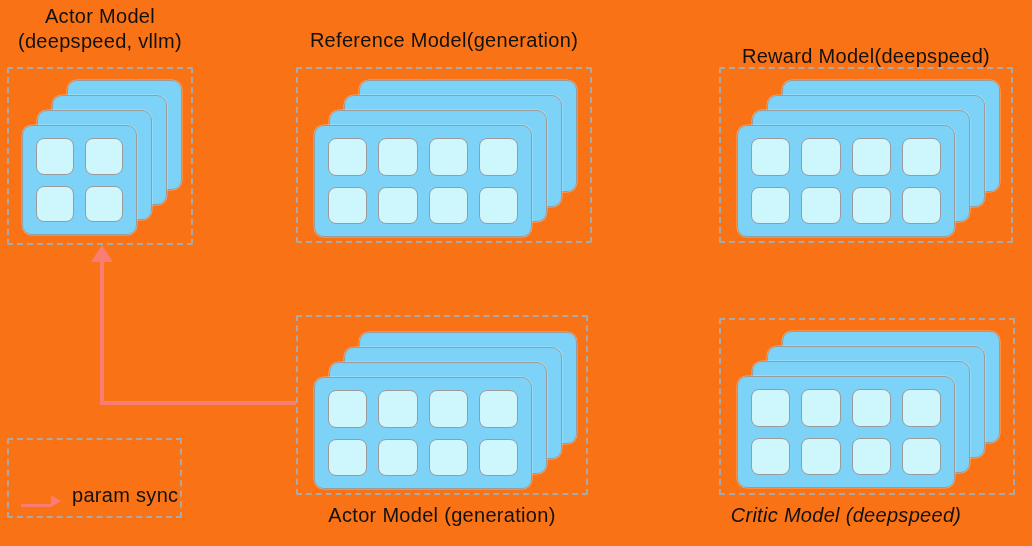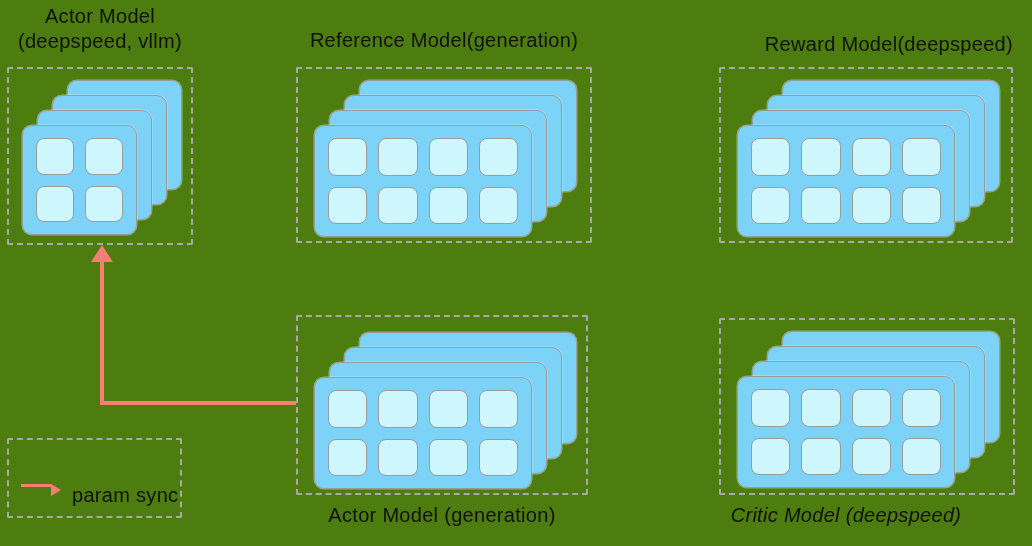--- a/index.html
+++ b/index.html
@@ -1,17 +1,17 @@
 <!DOCTYPE html>
 <html style="--card-fill: #7DD2F8; --cell-fill: #CEF6FD; --card-border: #9B9B9B; --dashed: #A9A9A9; --arrow: #F97D72; --text: #111111;"><head>
 <meta charset="utf-8">
 <style>
   html,body{margin:0;padding:0;background:#ffffff;}
   .canvas{
-    position:relative;width:1032px;height:546px;background:#4d7c0f;
+    position:relative;width:1032px;height:546px;background:#f97316;
     font-family:"Liberation Sans",sans-serif;color:var(--text,#111);
     overflow:hidden;
   }
   .title{
     position:absolute;text-align:center;font-size:20px;line-height:25px;
     letter-spacing:.3px;color:var(--text,#111);
   }
   .dashed-box{
     position:absolute;border:2px dashed var(--dashed,#a9a9a9);
     border-radius:2px;box-sizing:border-box;
@@ -32,21 +32,21 @@
   }
   .stack-wide{--card-w:218px;--card-h:112px;--card-x:16px;--card-y:56px;--off:15px;}
   .stack-narrow{--card-w:115px;--card-h:110px;--card-x:13px;--card-y:56px;--off:15px;}
   .stack-low{--card-y:60px;}
   .arrow-seg{position:absolute;background:var(--arrow,#f97d72);}
   .arrow-head-up{
     position:absolute;width:0;height:0;
     border-left:11px solid transparent;border-right:11px solid transparent;
     border-bottom:17px solid var(--arrow,#f97d72);
   }
-  .legend-row{position:absolute;left:12px;top:44px;display:flex;align-items:flex-start;}
+  .legend-row{position:absolute;left:12px;top:44px;display:flex;align-items:flex-end;}
   .legend-line{width:30px;height:3px;background:var(--arrow,#f97d72);}
   .legend-head{
     width:0;height:0;border-left:10px solid var(--arrow,#f97d72);
     border-top:6px solid transparent;border-bottom:6px solid transparent;
   }
   .legend-label{margin-left:11px;font-size:20px;letter-spacing:.3px;}
 </style>
 </head>
 <body>
 
@@ -82,21 +82,21 @@
           <div class="cell"></div>
           <div class="cell"></div>
           <div class="cell"></div>
           <div class="cell"></div>
           <div class="cell"></div>
           <div class="cell"></div>
         </div>
       </div>
   </div>
 
-  <div class="title" style="left:719px;top:32px;width:294px;text-align:right;">Reward Model(deepspeed)</div>
+  <div class="title" style="left:719px;top:44px;width:294px;">Reward Model(deepspeed)</div>
   <div class="dashed-box" style="left:719px;top:67px;width:294px;height:176px;">
     <div class="stack stack-wide">
         <div class="card" style="left: calc(var(--card-x) + 3 * var(--off)); top: calc(var(--card-y) - 3 * var(--off));"></div>
         <div class="card" style="left: calc(var(--card-x) + 2 * var(--off)); top: calc(var(--card-y) - 2 * var(--off));"></div>
         <div class="card" style="left: calc(var(--card-x) + 1 * var(--off)); top: calc(var(--card-y) - 1 * var(--off));"></div>
         <div class="card front" style="left: calc(var(--card-x) + 0 * var(--off)); top: calc(var(--card-y) - 0 * var(--off)); grid-template-columns: repeat(4, 1fr); grid-template-rows: repeat(2, 1fr);">
           <div class="cell"></div>
           <div class="cell"></div>
           <div class="cell"></div>
           <div class="cell"></div>

